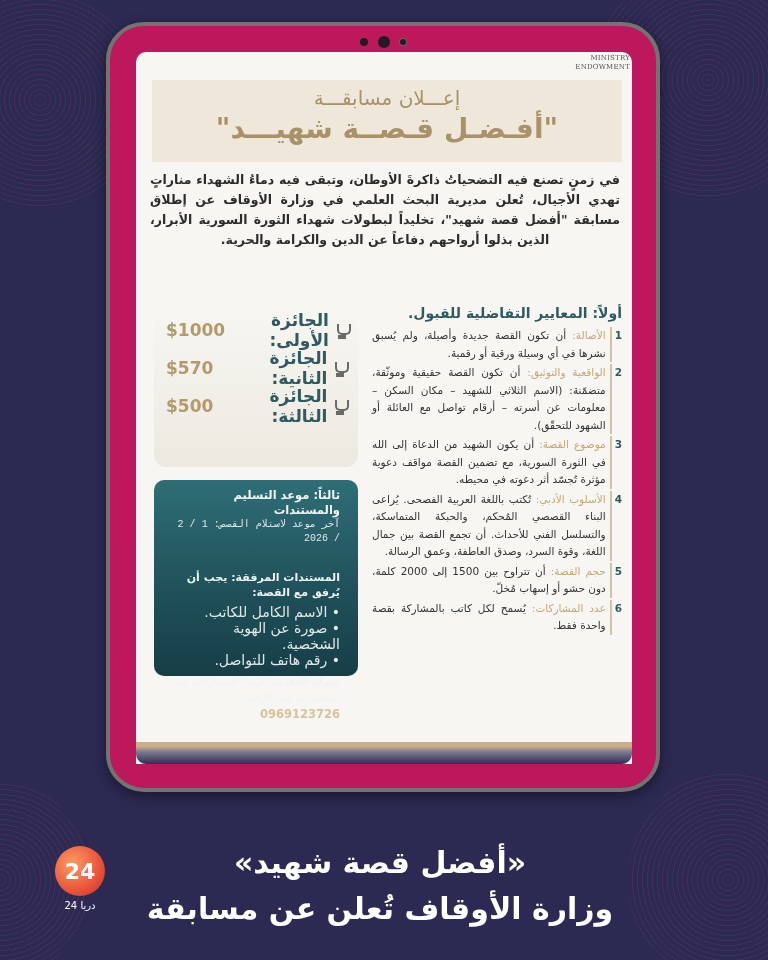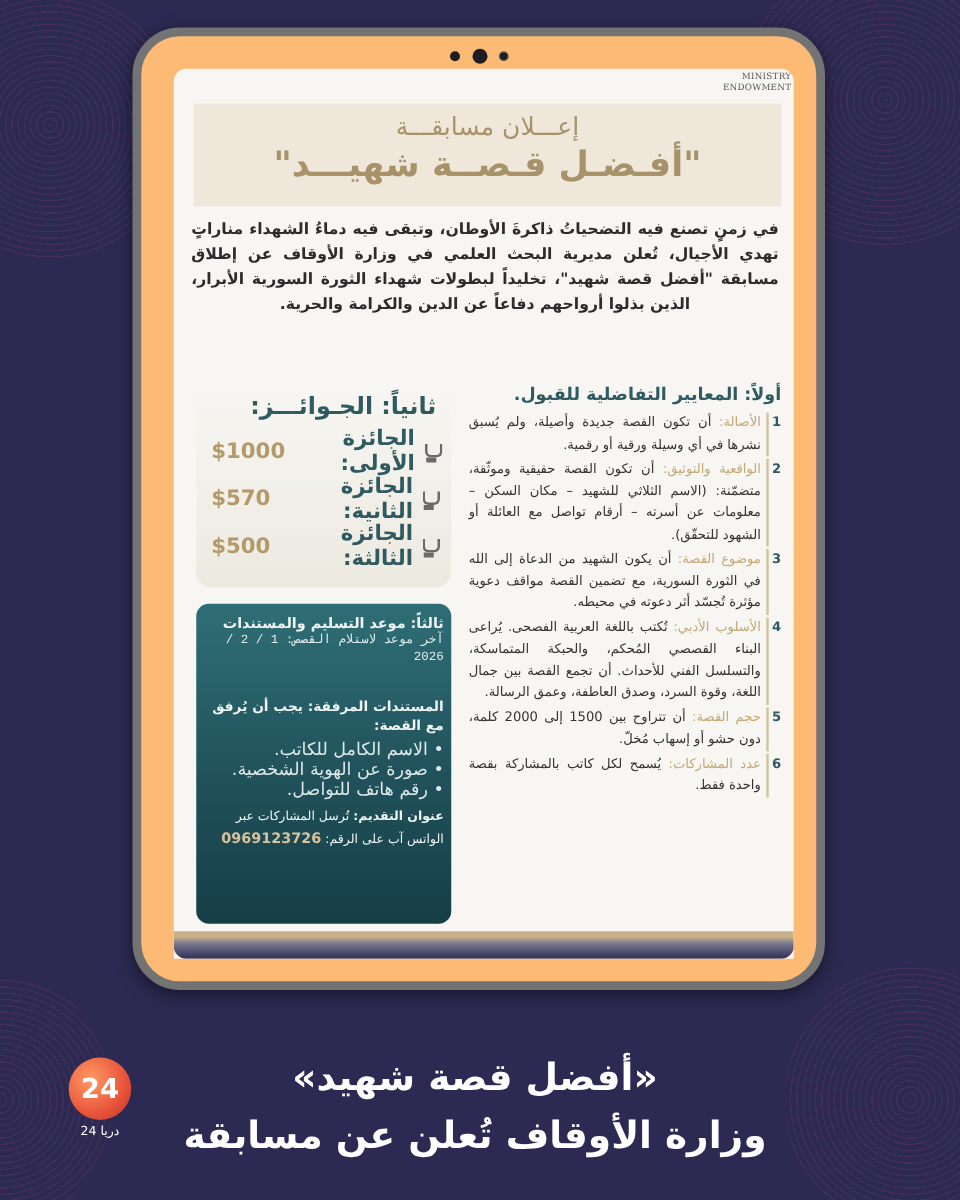--- a/index.html
+++ b/index.html
@@ -20,22 +20,22 @@
   .orb-tl { left: -70px; top: -10px; width: 220px; height: 220px; }
   .orb-tr { right: -60px; top: -40px; width: 240px; height: 240px; }
   .orb-bl { left: -90px; top: 780px; width: 180px; height: 200px; }
   .orb-br { right: -60px; top: 770px; width: 200px; height: 220px; }
 
   
   .tablet {
     position: absolute;
     left: 106px; top: 22px;
     width: 554px; height: 770px;
-    background: #fdba74;
-    border: 7px solid #737373;
+    background: #be185d;
+    border: 4px solid #737373;
     border-radius: 38px;
     box-shadow: 0 4px 14px rgba(0,0,0,0.45);
   }
   .camera-row {
     position: absolute; top: 10px; left: 0; right: 0;
     display: flex; justify-content: center; align-items: center; gap: 10px;
   }
   .cam-dot { width: 8px; height: 8px; border-radius: 50%; background: #1e1e22; }
   .cam-main { width: 12px; height: 12px; border-radius: 50%; background: #1e1e22; }
   .cam-small { width: 6px; height: 6px; border-radius: 50%; background: #1e1e22; box-shadow: 0 0 0 1px #666; }
@@ -93,24 +93,24 @@
     border: 2px solid #6a6a6a; border-top: none; border-radius: 0 0 5px 5px;
   }
   .trophy-icon::after {
     content: ""; position: absolute; left: 3px; bottom: 0; width: 8px; height: 4px;
     background: #6a6a6a;
   }
   .prize-label { font-size: 17px; font-weight: bold; color: #2f5a60; }
   .prize-value { font-size: 17px; font-weight: bold; color: #b39a6a; direction: ltr; }
 
   .delivery-card {
-    position: absolute; left: 18px; top: 428px; width: 204px; height: 256px;
+    position: absolute; left: 18px; top: 428px; width: 204px; height: 196px;
     background: linear-gradient(180deg, #2f6e76 0%, #1f4f58 60%, #163e47 100%);
     border-radius: 10px;
-    direction: rtl; padding: 8px 6px;
+    direction: rtl; padding: 8px 18px;
     color: #eef3f3;
   }
   .delivery-title { font-size: 11.5px; font-weight: bold; line-height: 15px; }
   .delivery-deadline { font-size: 10px; line-height: 14px; color: #dfe9ea; font-family: Liberation Mono, monospace; }
   .delivery-docs-title { font-size: 11px; font-weight: bold; line-height: 15px; margin-top: 24px; }
   .delivery-list { list-style: none; margin-top: 4px; }
   .delivery-list li { font-size: 14px; line-height: 16px; color: #dfe9ea; }
   .delivery-list li::before { content: "• "; }
   .apply-line { font-size: 10px; line-height: 16px; margin-top: 6px; }
   .apply-line b { font-weight: bold; }
@@ -180,21 +180,20 @@
     </div>
 
     <div class="header-banner">
       <div class="header-sub">إعـــلان مسابقـــة</div>
       <div class="header-main">"أفـضـل قـصــة شهيـــد"</div>
     </div>
 
     <p class="intro">في زمنٍ تصنع فيه التضحياتُ ذاكرةَ الأوطان، وتبقى فيه دماءُ الشهداء مناراتٍ تهدي الأجيال، تُعلن مديرية البحث العلمي في وزارة الأوقاف عن إطلاق مسابقة "أفضل قصة شهيد"، تخليداً لبطولات شهداء الثورة السورية الأبرار، الذين بذلوا أرواحهم دفاعاً عن الدين والكرامة والحرية.</p>
 
     <div class="prizes-card">
-      <div class="prizes-title">ثانياً: الجـوائـــز:</div>
       <div class="prize-row">
         <span class="trophy-icon"></span>
         <span class="prize-label">الجائزة الأولى:</span>
         <span class="prize-value">$1000</span>
       </div>
       <div class="prize-row">
         <span class="trophy-icon"></span>
         <span class="prize-label">الجائزة الثانية:</span>
         <span class="prize-value">$570</span>
       </div>

